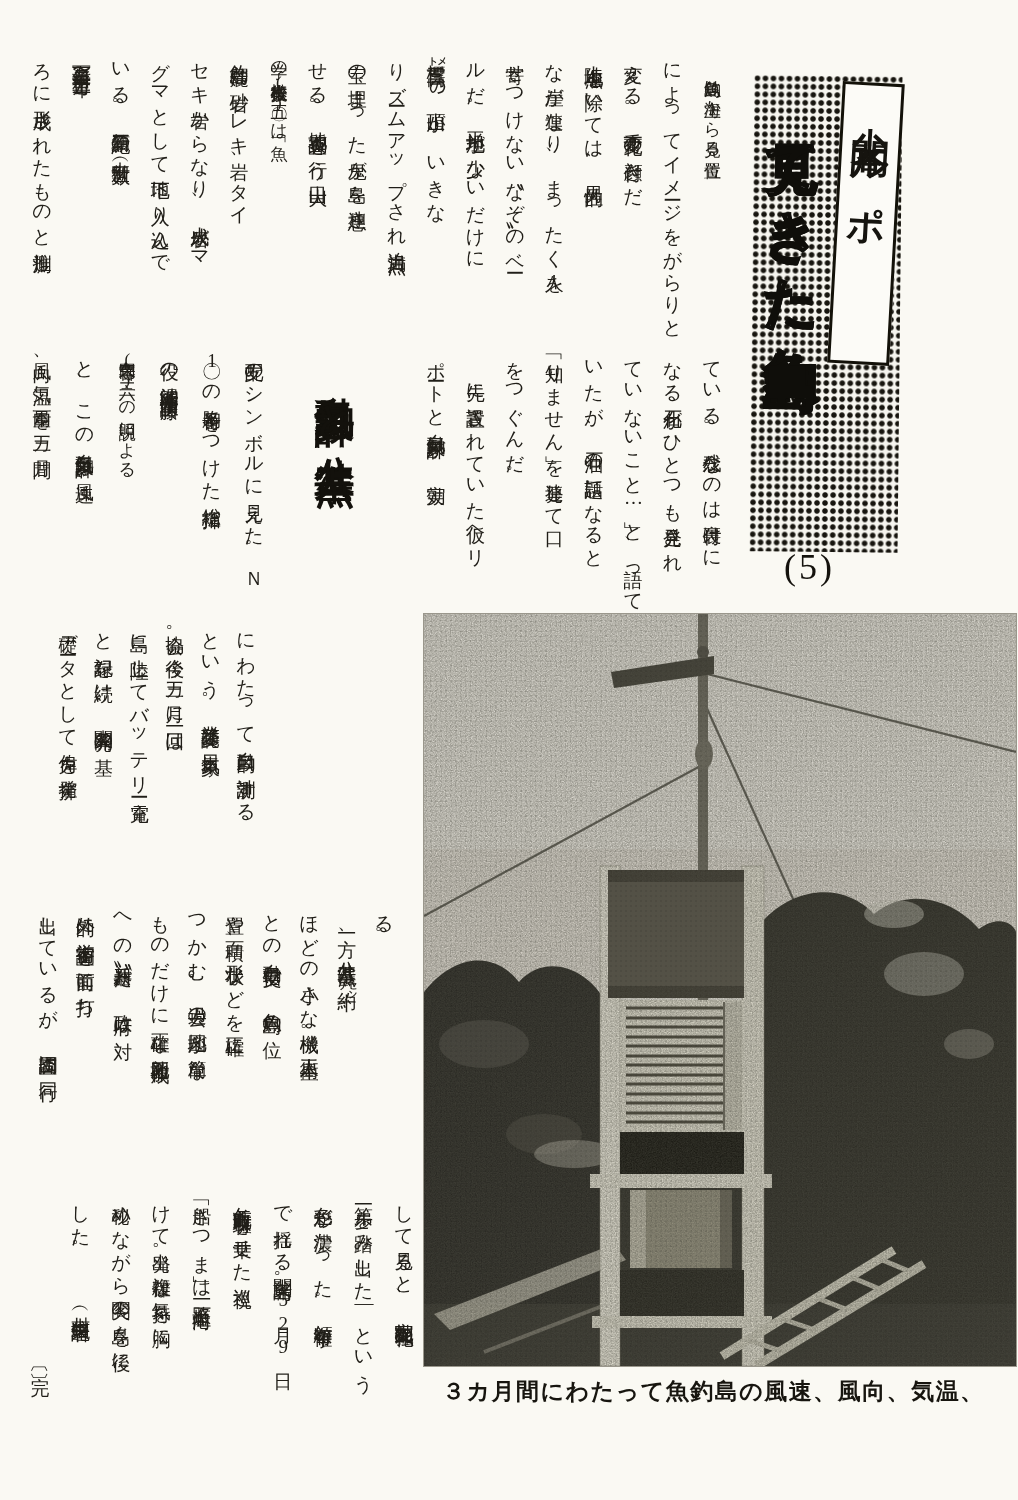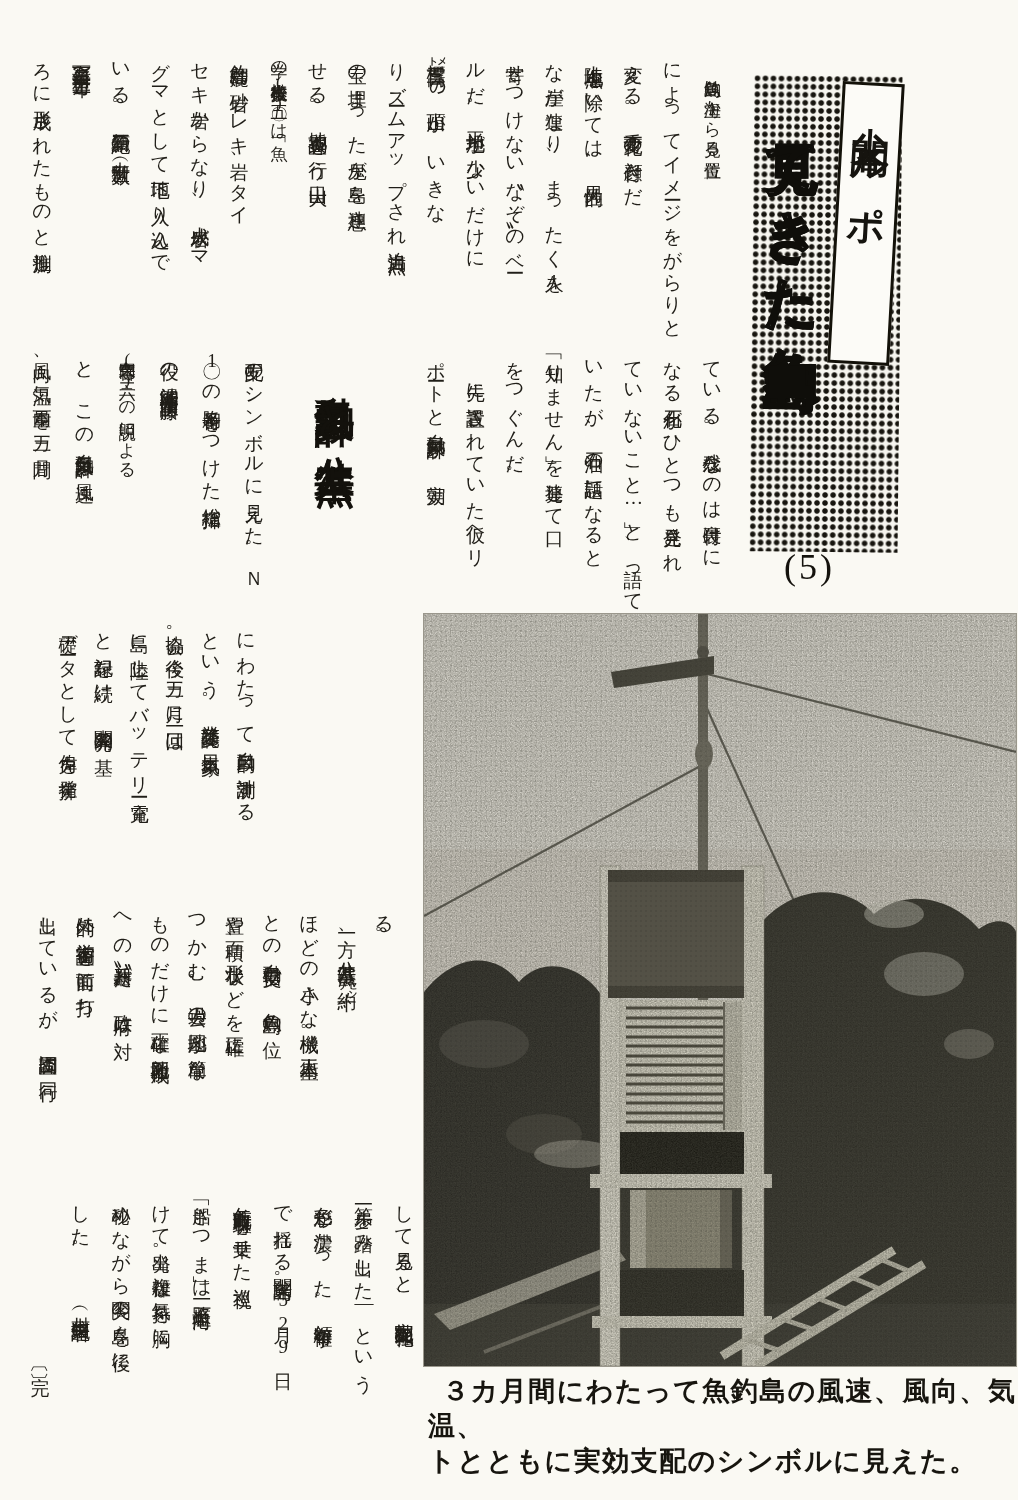--- a/index.html
+++ b/index.html
@@ -65,21 +65,21 @@
   
   .photo {
     position:absolute; left:424px; top:614px; width:592px; height:752px;
     background:#ebe8e0; outline:1px solid #9a978c;
   }
   .photo svg { display:block; width:100%; height:100%; }
 
   .caption {
     position:absolute; left:428px; top:1374px; width:590px;
     font-family:"Liberation Sans","DejaVu Sans",sans-serif;
-    font-weight:700; font-size:27px; line-height:35px; letter-spacing:1.5px;
+    font-weight:700; font-size:23px; line-height:35px; letter-spacing:1.5px;
     color:#17150f;
   }
   .caption p { margin:0; }
   .caption p:first-child { text-indent:14px; }
 </style>
 </head>
 <body>
 
 <div class="page">
 
@@ -254,16 +254,15 @@
         </g>
       </g>
 
       <rect x="0" y="0" width="592" height="752" filter="url(#grain)" opacity="0.5"></rect>
       <rect x="0" y="0" width="592" height="752" fill="url(#dots)" opacity="0.12"></rect>
     </svg>
   </div>
 
   <div class="caption">
     <p>３カ月間にわたって魚釣島の風速、風向、気温、</p>
-    <p>トとともに実効支配のシンボルに見えた。</p>
   </div>
 
 </div>
 
 </body></html>

